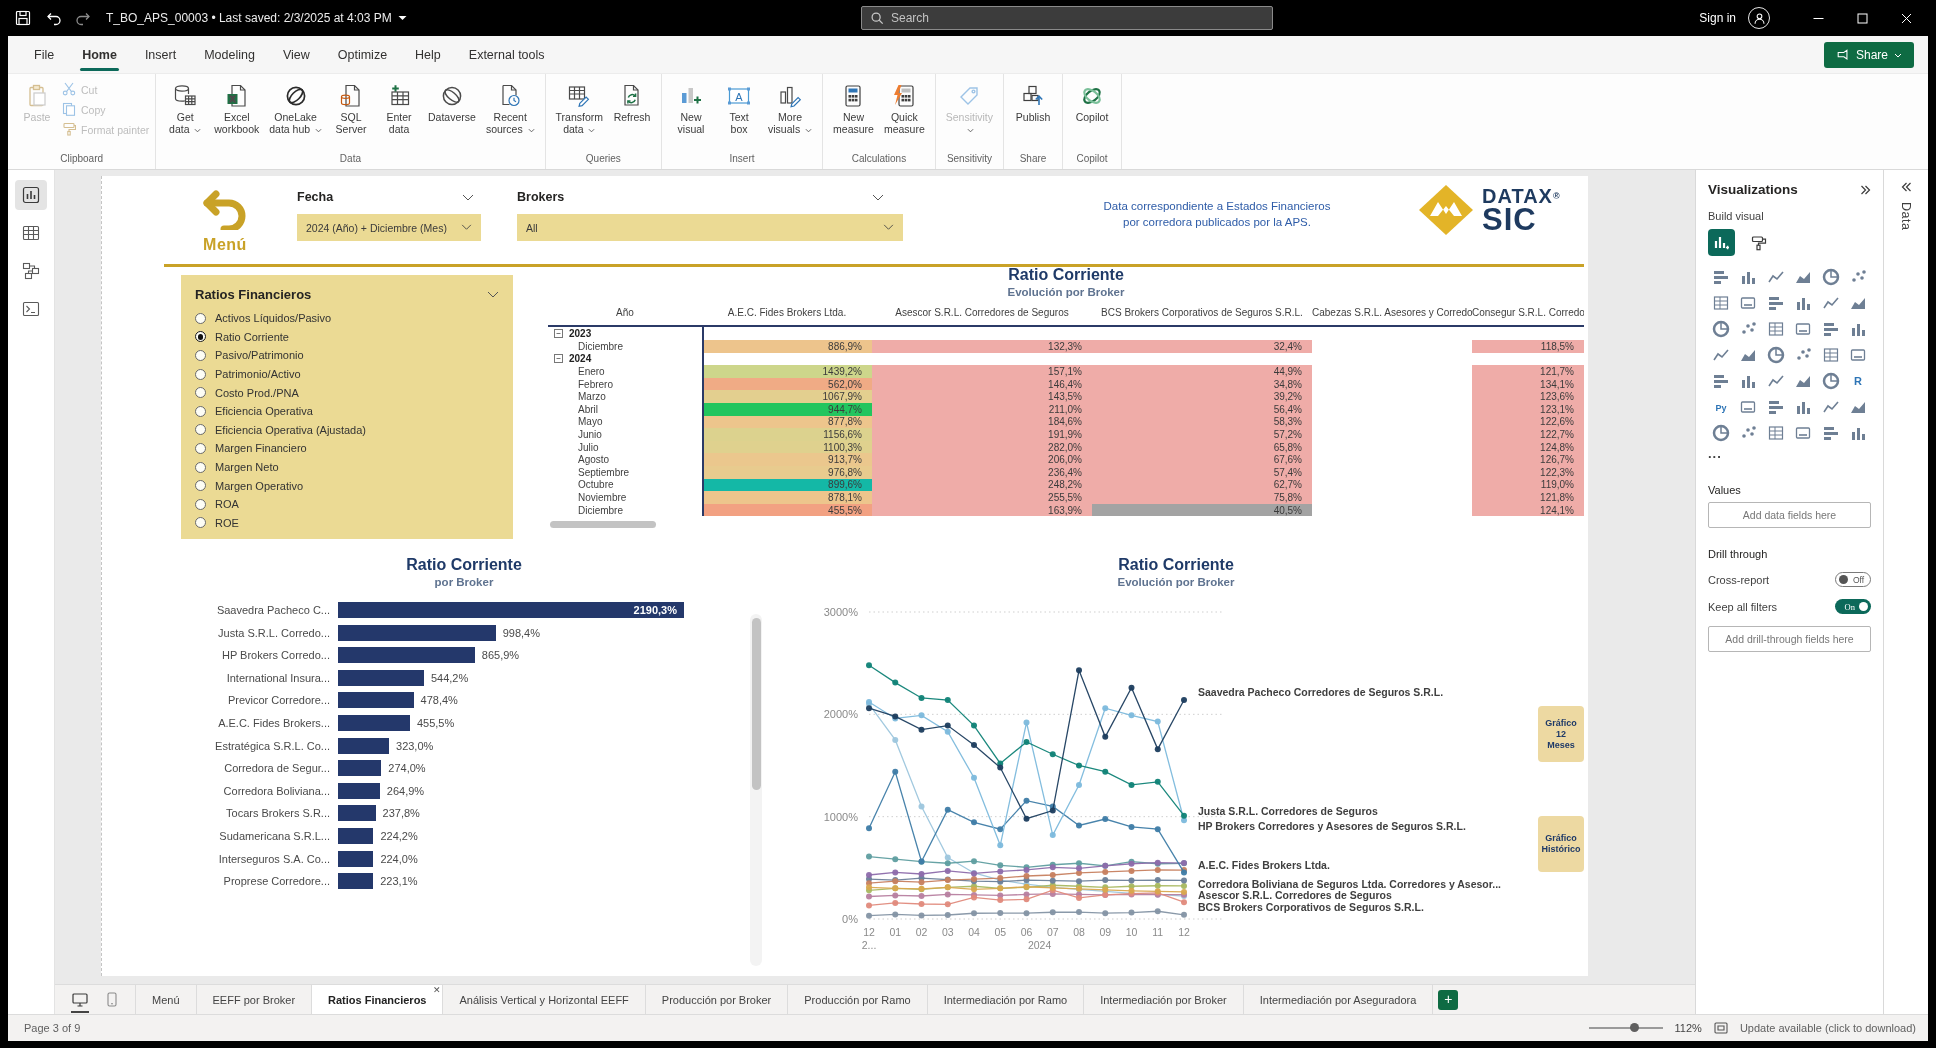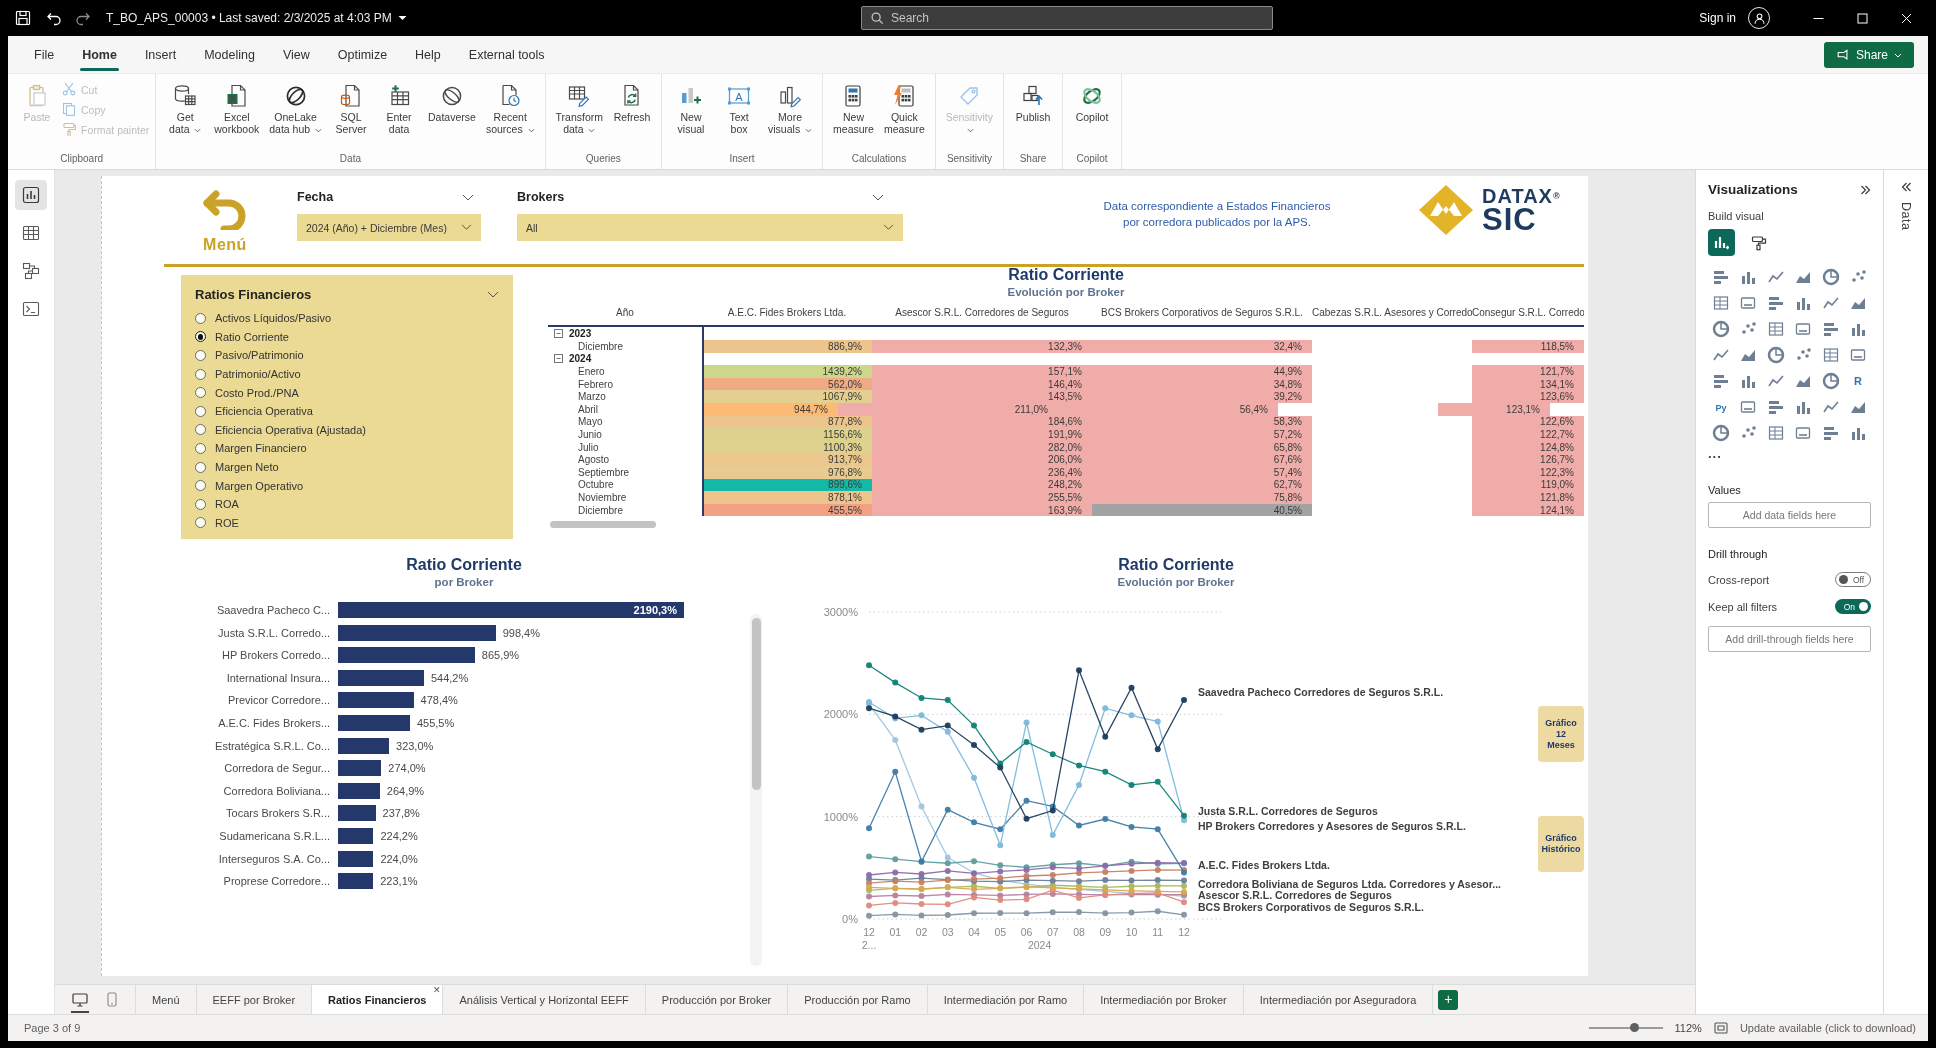--- a/index.html
+++ b/index.html
@@ -107,21 +107,21 @@
   .viz-grid { display:grid; grid-template-columns:repeat(6,1fr); gap:3px 2px; margin-top:9px; }
   .vg-ic { width:25px; height:23px; display:flex; align-items:center; justify-content:center; border-radius:3px; cursor:pointer; }
   .vp-dots { margin-top:2px; font-size:13px; font-weight:bold; color:#3f3f3f; letter-spacing:1px; cursor:pointer; }
   .vp-label { margin-top:23px; font-size:11px; color:#252423; }
   .vp-box { margin-top:6px; height:26px; border:1px solid #b6b6b6; border-radius:2px; display:flex; align-items:center; justify-content:center; font-size:10.5px; color:#777; cursor:pointer; background:#fff; }
   .vp-row { margin-top:12px; display:flex; justify-content:space-between; align-items:center; }
   .toggle { width:36px; height:15px; border-radius:8px; display:flex; align-items:center; font-size:8.5px; cursor:pointer; }
   .toggle.off { border:1px solid #7a7a7a; color:#555; }
   .toggle.off .knob { width:9px; height:9px; border-radius:50%; background:#555; margin:0 3px; }
   .toggle.on { background:#0C695A; color:#fff; justify-content:flex-end; }
-  .toggle.on .tlab { margin-right:4px; margin-left:5px; }
+  .toggle.on .tlab { margin-right:4px; margin-left:5px;font-family:Liberation Serif, serif; }
   .toggle.on .knob { width:9px; height:9px; border-radius:50%; background:#fff; margin-right:3px; }
   .toggle.off .tlab { margin-left:2px; }
 
   .data-strip { width:45px; background:#fff; border-left:1px solid #d9d9d9; display:flex; flex-direction:column; align-items:center; padding-top:12px; gap:10px; }
   .data-vert { writing-mode:vertical-rl; font-size:12.5px; color:#3f3f3f; letter-spacing:.5px; }
 
   
   .tabsbar { position:absolute; left:0; right:0; bottom:0; height:30px; background:#f3f2f1; border-top:1px solid #dcdcdc; display:flex; align-items:stretch; }
   .tb-views { display:flex; align-items:center; gap:6px; padding:0 10px 0 12px; }
   .viewic { width:26px; height:24px; display:flex; align-items:center; justify-content:center; border-radius:3px; cursor:pointer; position:relative; }
@@ -720,21 +720,21 @@
                 <div class="m-row">
                   <div class="m-cell m-lab" style="width: 154px;">Marzo</div>
                   <div class="m-cell" style="width: 170px; background: rgb(227, 207, 143);">1067,9%</div>
                   <div class="m-cell" style="width: 220px; background: rgb(239, 172, 168);">143,5%</div>
                   <div class="m-cell" style="width: 220px; background: rgb(239, 172, 168);">39,2%</div>
                   <div class="m-cell" style="width: 160px;"></div>
                   <div class="m-cell" style="width: 112px; background: rgb(239, 172, 168);">123,6%</div>
                 </div>
                 <div class="m-row">
                   <div class="m-cell m-lab" style="width: 154px;">Abril</div>
-                  <div class="m-cell" style="width: 136px; background: #fdba74;">944,7%</div>
+                  <div class="m-cell" style="width: 170px; background: #22c55e;">944,7%</div>
                   <div class="m-cell" style="width: 220px; background: rgb(239, 172, 168);">211,0%</div>
                   <div class="m-cell" style="width: 220px; background: rgb(239, 172, 168);">56,4%</div>
                   <div class="m-cell" style="width: 160px;"></div>
                   <div class="m-cell" style="width: 112px; background: rgb(239, 172, 168);">123,1%</div>
                 </div>
                 <div class="m-row">
                   <div class="m-cell m-lab" style="width: 154px;">Mayo</div>
                   <div class="m-cell" style="width: 170px; background: rgb(237, 197, 140);">877,8%</div>
                   <div class="m-cell" style="width: 220px; background: rgb(239, 172, 168);">184,6%</div>
                   <div class="m-cell" style="width: 220px; background: rgb(239, 172, 168);">58,3%</div>

